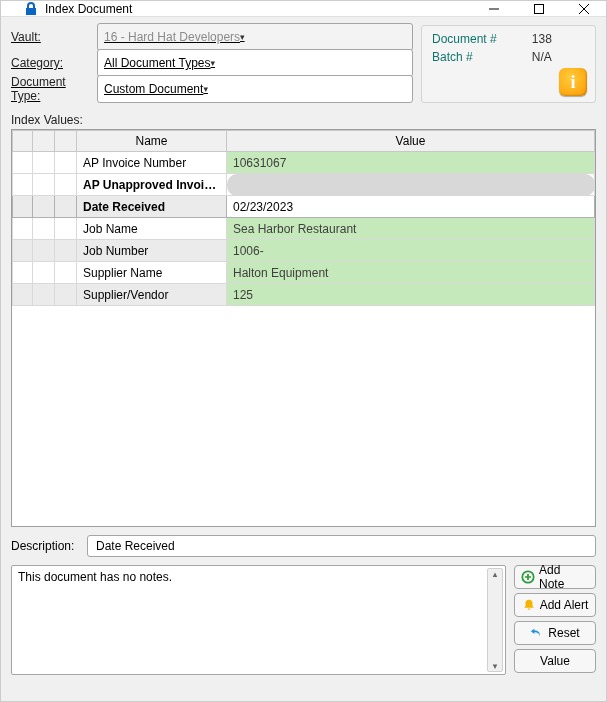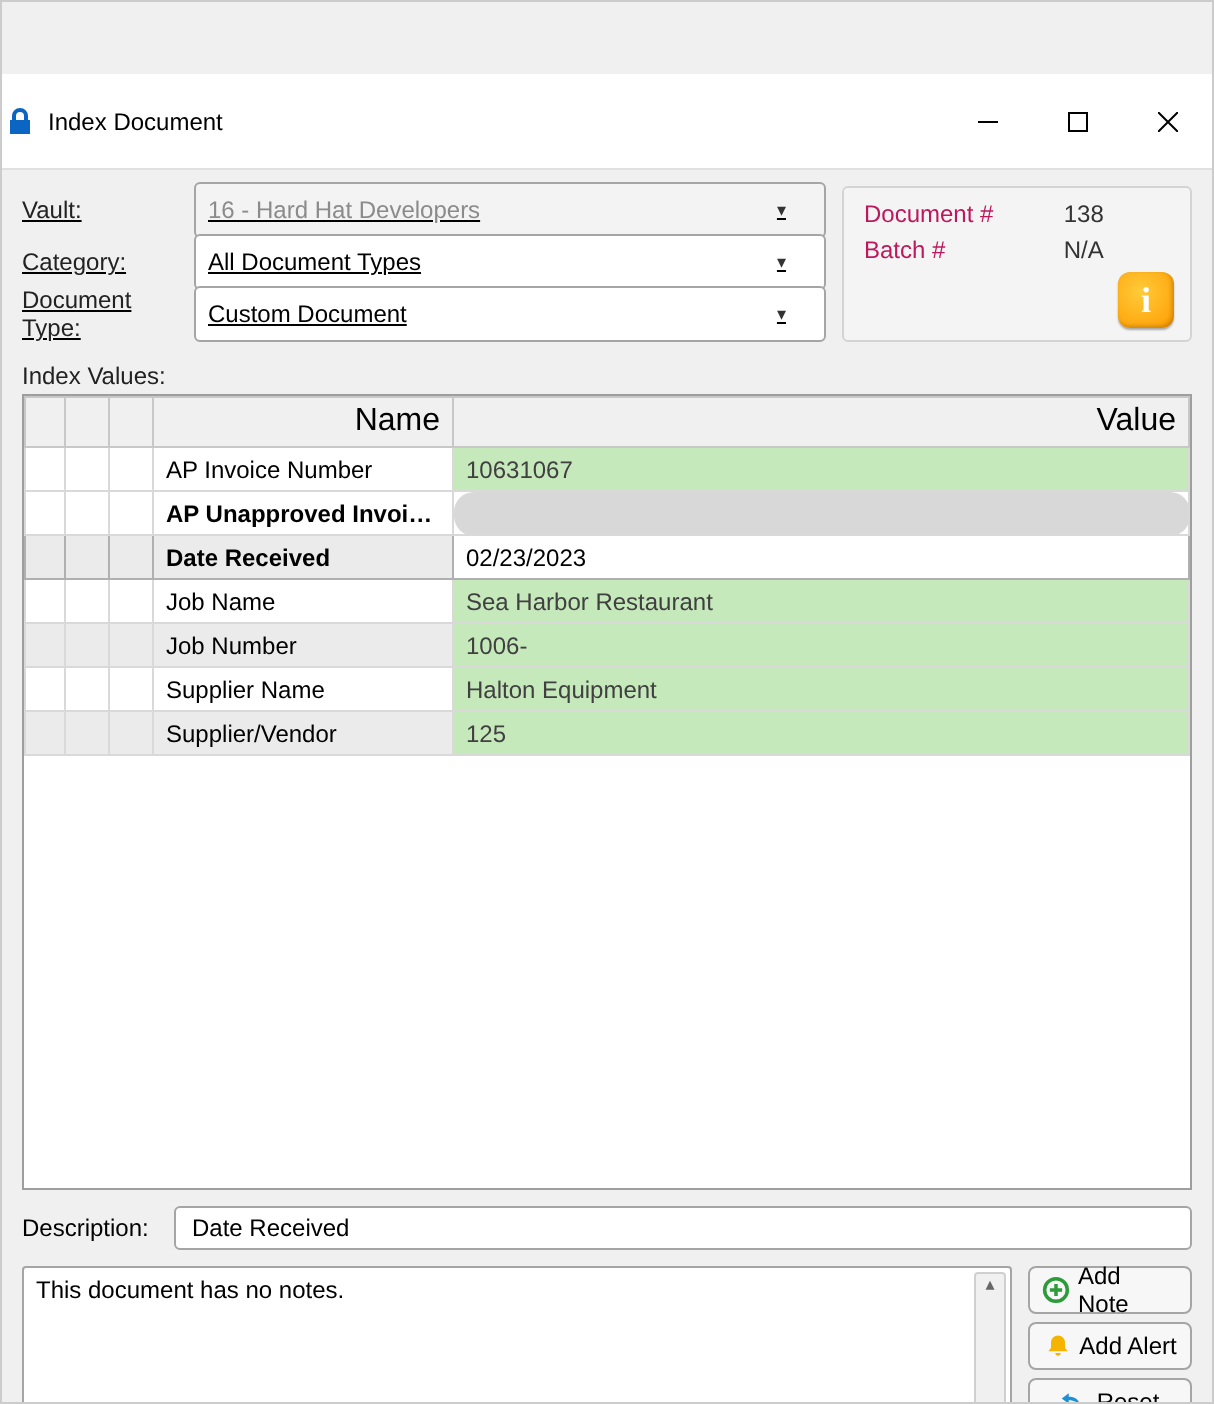--- a/index.html
+++ b/index.html
@@ -9,25 +9,24 @@
     font-size: 12px;
     background: #f0f0f0;
     width: 607px;
     height: 702px;
     overflow: hidden;
     border: 1px solid #ccc;
   }
   .titlebar {
     display: flex;
     align-items: center;
-    height: 48px;
+    height: 16px;
     background: #fff;
     border-bottom: 1px solid #e0e0e0;
-    padding-left: 1px;
-    margin-top: 36px;
+    padding-left: 22px;
   }
   .titlebar .icon { width: 16px; height:16px; margin-right: 6px; color:#0066cc;}
   .titlebar .title { flex: 1; font-size: 12px; }
   .titlebar .winbtn {
     width: 45px; height: 30px;
     display: flex; align-items:center; justify-content:center;
     font-size: 14px;
   }
   .titlebar .winbtn-min { font-weight:300; }
   .titlebar .winbtn-close { }
@@ -35,39 +34,39 @@
   .content { padding: 8px 10px 10px 10px; }
 
   .top-row { display:flex; gap:8px; }
   .form-area { flex:1;text-decoration:underline; }
   .form-row { display:flex; align-items:center; height:24px; margin-bottom: 2px;}
   .form-row label { width:86px; color:#222; }
   .dropdown {
     flex:1; height:28px;
     border:1px solid #a5a5a5; border-radius:3px;
     background:#fff;
-    display:flex; align-items:center; justify-content:space-between;
-    padding: 0 19px 0 6px;
+    display:flex; align-items:center; justify-content:flex-start;
+    padding: 0 4px 0 6px;
     font-size:12px;
   }
   .dropdown.disabled { background:#f3f3f3; color:#8b8b8b; }
   .dd-arrow { font-size:9px; color:#333; }
 
   .info-box {
     width:175px;
     border:1px solid #d4d4d4; border-radius:3px;
     background:#f4f4f4;
     padding: 6px 8px 6px 10px;
     display:grid;
     grid-template-columns: auto auto;
     grid-template-rows: auto auto auto;
     column-gap:8px; row-gap:4px;
     align-items:center;
   }
-  .info-box .lbl { color:#be185d; }
+  .info-box .lbl { color:#0f766e; }
   .info-box .val { color:#333; }
   .info-icon-wrap { grid-column:2; grid-row:3; justify-self:end; }
   .info-icon {
     width:28px; height:28px;
     background: radial-gradient(circle at 40% 35%, #ffcb3a, #ff9b00);
     border-radius:6px;
     display:flex; align-items:center; justify-content:center;
     color:#fff; font-weight:bold; font-size:18px;
     font-family: Georgia, serif;
     box-shadow: inset -1px -1px 2px rgba(0,0,0,0.2), 0 1px 1px rgba(0,0,0,0.3);
@@ -78,24 +77,24 @@
     border:1px solid #9e9e9e;
     background:#fff;
     height:398px;
     overflow:auto;
   }
   table.grid { width:100%; border-collapse:collapse; table-layout:fixed;}
   table.grid th {
     background:#f0f0f0;
     border:1px solid #c8c8c8;
     font-weight:normal;
-    text-align:right;
+    text-align:center;
     padding:3px 6px;
     height:20px;
-    font-size:16px;
+    font-size:12px;
   }
   table.grid td {
     border:1px solid #d9d9d9;
     padding:3px 6px;
     height:22px;
     font-size:12px;
     overflow:hidden; text-overflow:ellipsis; white-space:nowrap;
   }
   col.c-sel   { width:20px; }
   col.c-flag1 { width:22px; }

